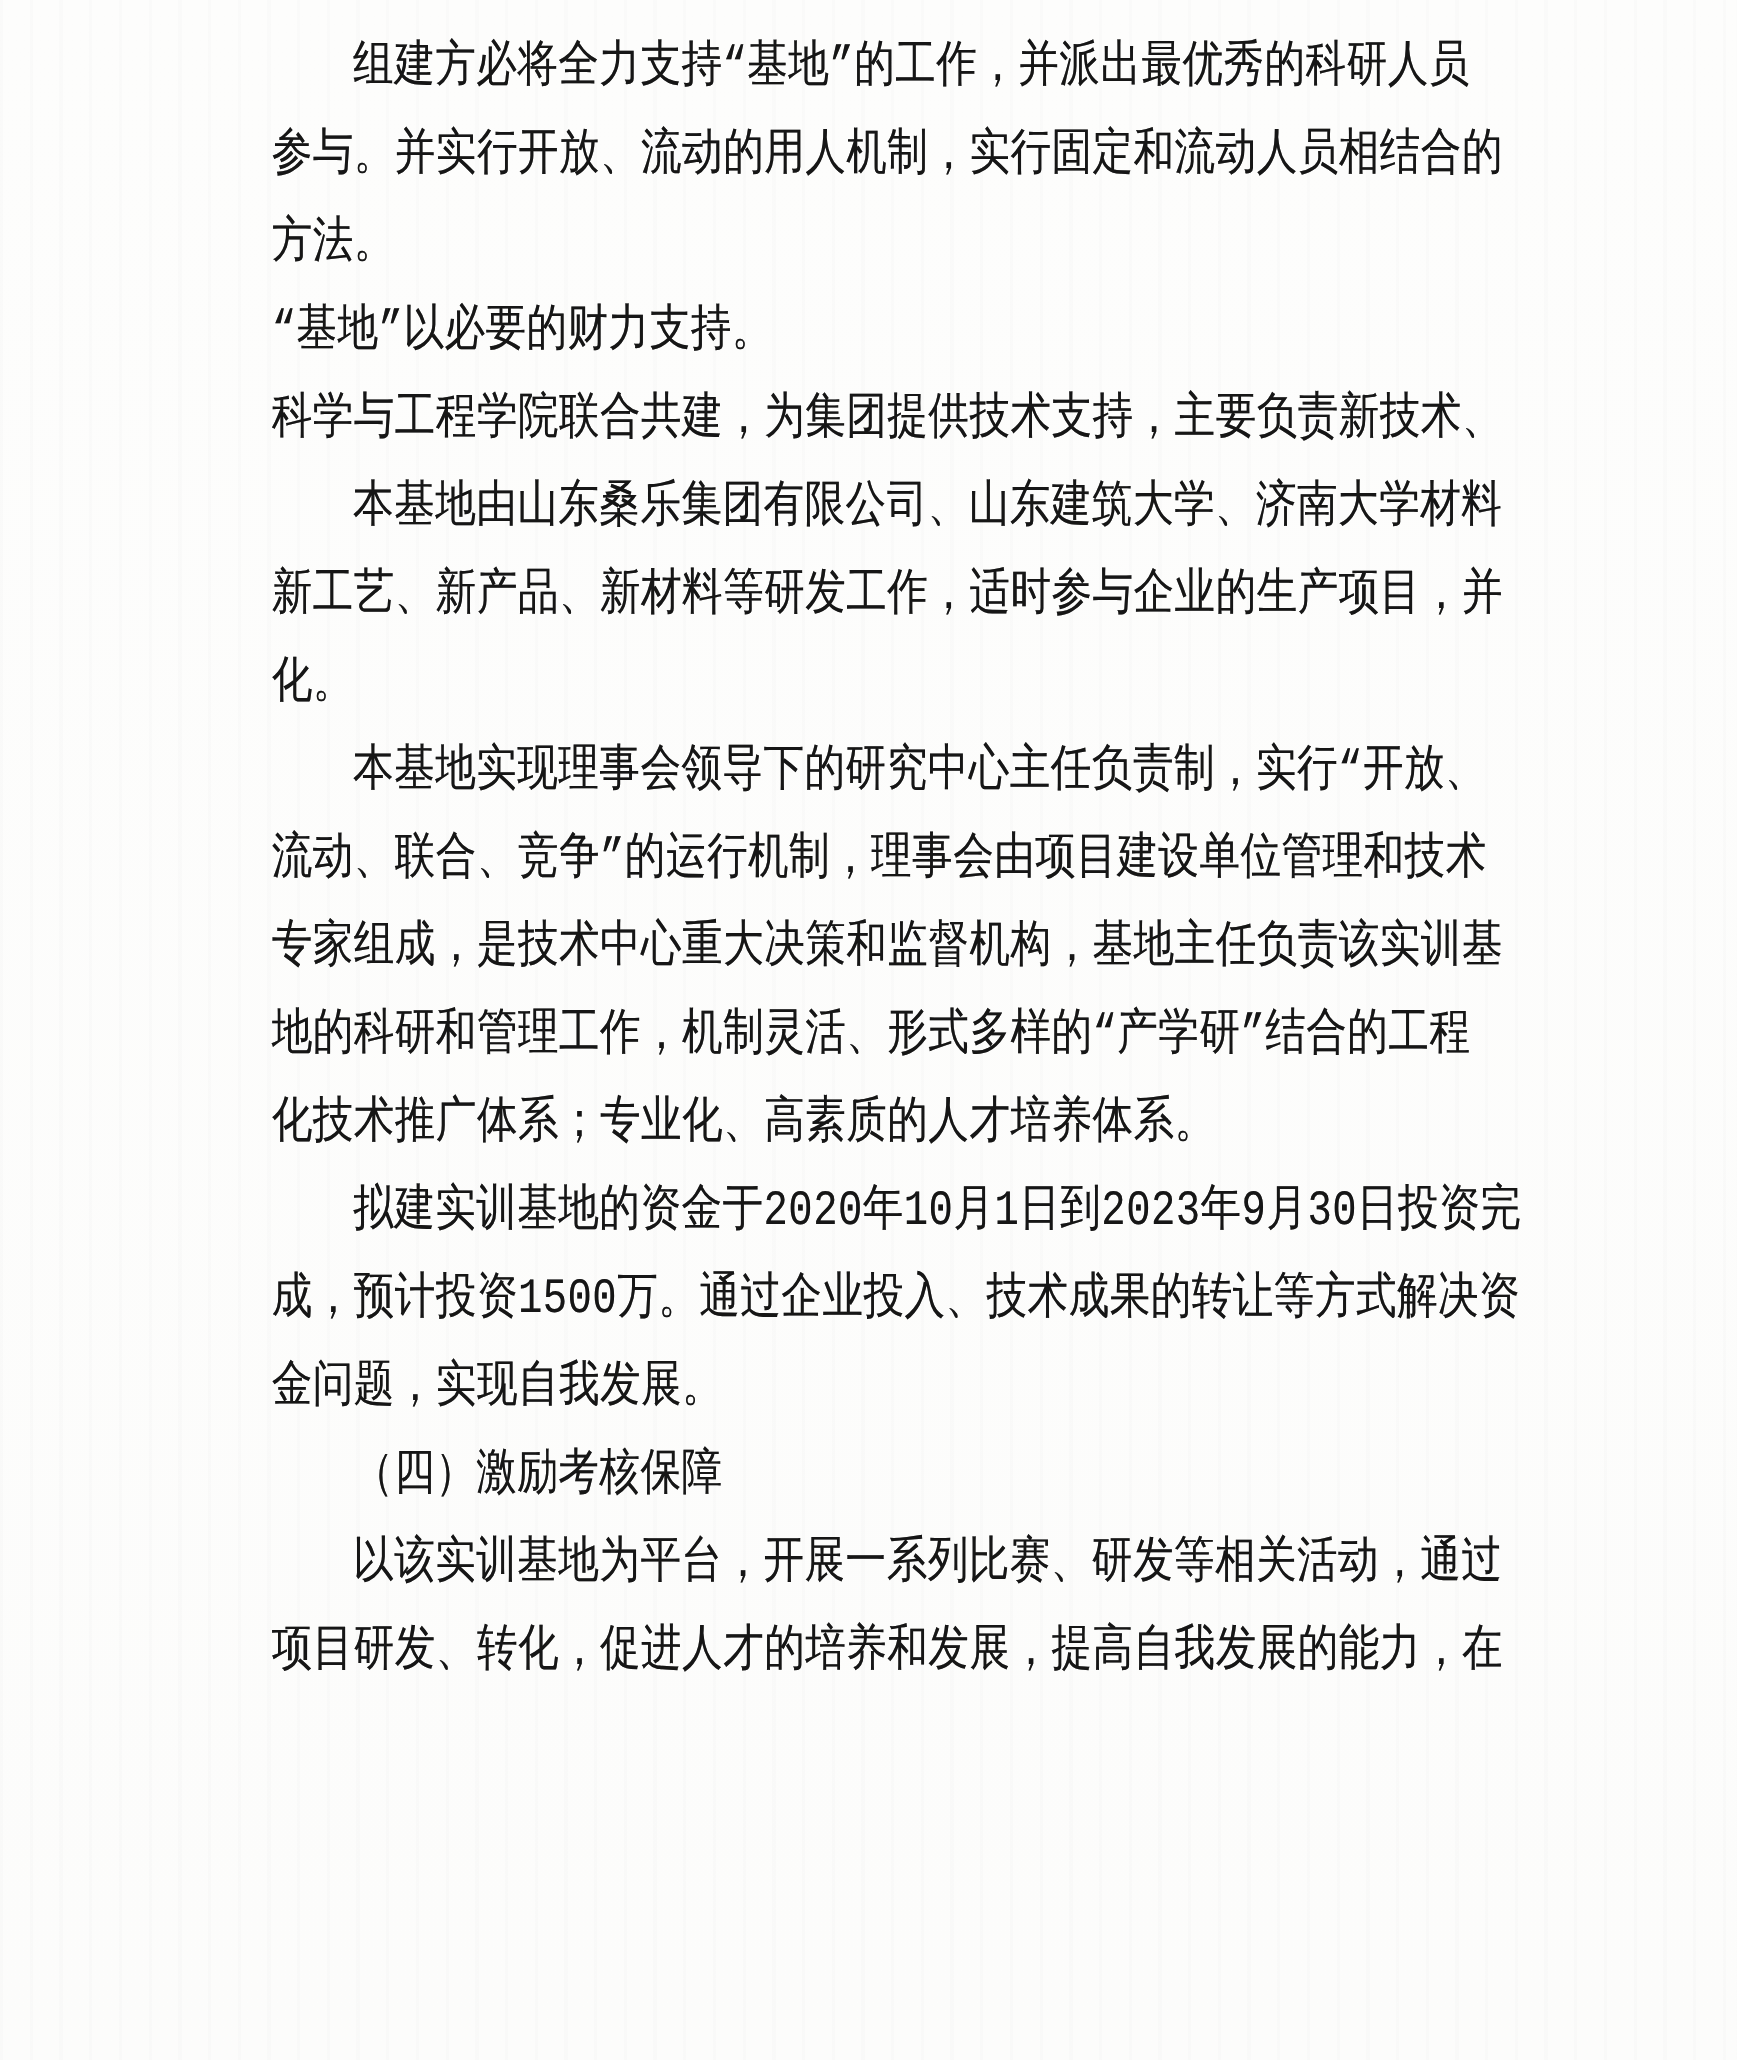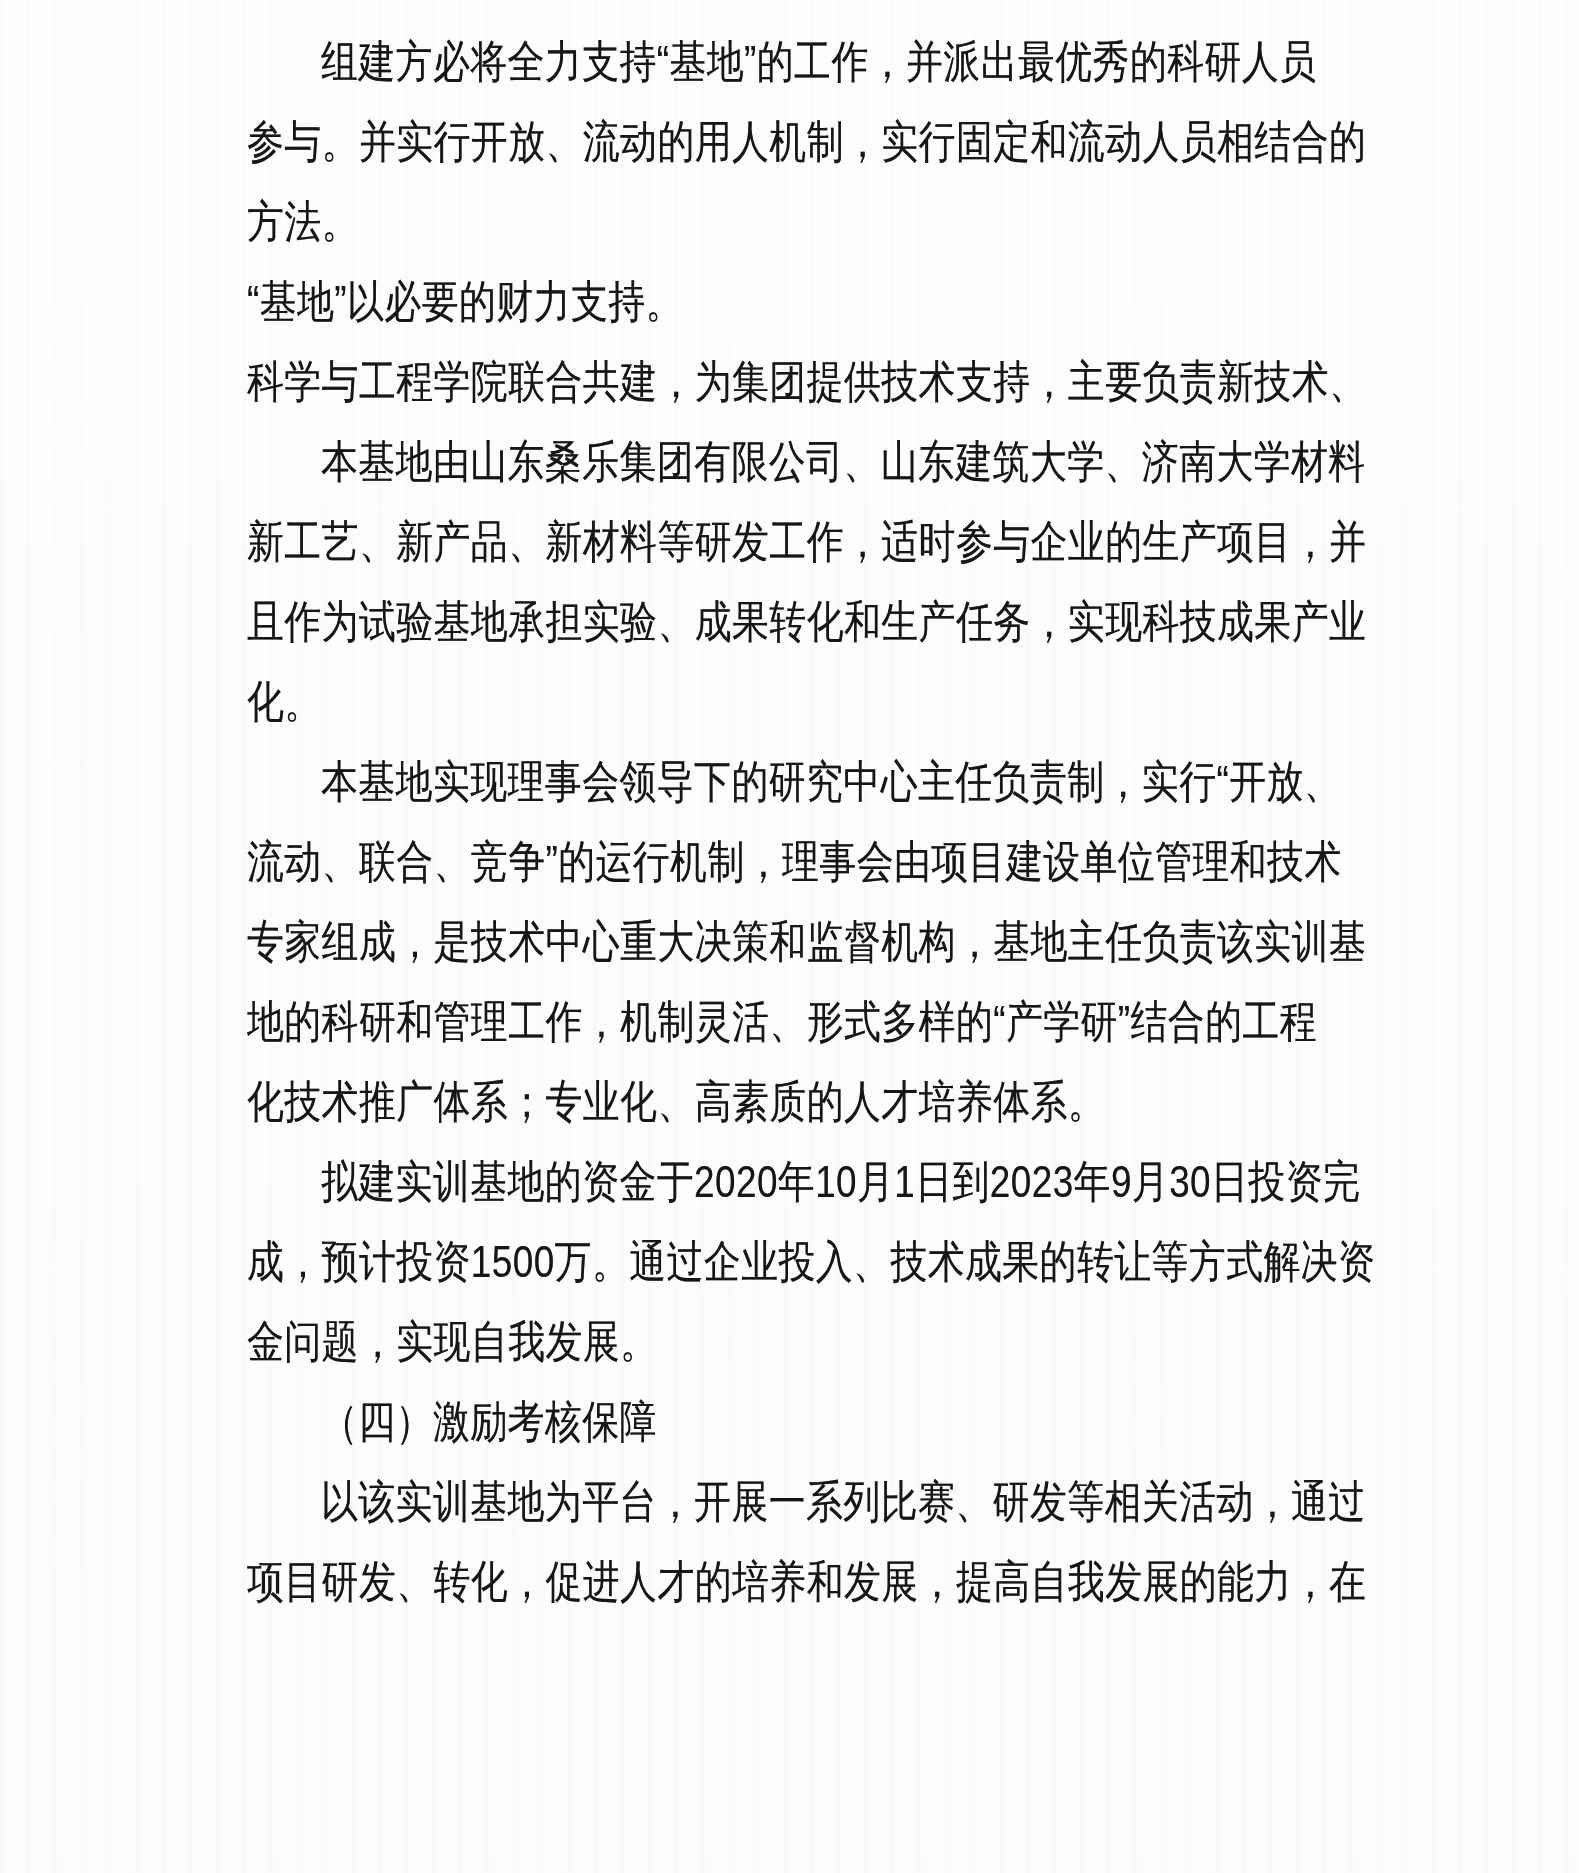--- a/index.html
+++ b/index.html
@@ -15,21 +15,21 @@
     background-color: #fdfdfc;
     
     background-image:
       repeating-linear-gradient(90deg,
         rgba(100,105,115,0.020) 0px,
         rgba(100,105,115,0.020) 3px,
         rgba(0,0,0,0) 3px,
         rgba(0,0,0,0) 27px),
       linear-gradient(180deg, #fdfdfc 0%, #fcfcfb 100%);
     overflow: hidden;
-    font-family: Liberation Sans, sans-serif;
+    font-family: Liberation Mono, monospace;
   }
   .text-block {
     position: absolute;
     left: 247px;
     top: 22px;
     width: 1180px;
     color: #161616;
   }
   .line {
     height: 80px;
@@ -54,21 +54,20 @@
 
 <div class="page">
   <div class="text-block">
       <div class="line indent"><span class="tx">组建方必将全力支持“基地”的工作，并派出最优秀的科研人员</span></div>
       <div class="line"><span class="tx">参与。并实行开放、流动的用人机制，实行固定和流动人员相结合的</span></div>
       <div class="line"><span class="tx">方法。</span></div>
       <div class="line"><span class="tx">“基地”以必要的财力支持。</span></div>
       <div class="line"><span class="tx">科学与工程学院联合共建，为集团提供技术支持，主要负责新技术、</span></div>
       <div class="line indent"><span class="tx">本基地由山东桑乐集团有限公司、山东建筑大学、济南大学材料</span></div>
       <div class="line"><span class="tx">新工艺、新产品、新材料等研发工作，适时参与企业的生产项目，并</span></div>
-      <div class="line"><span class="tx">且作为试验基地承担实验、成果转化和生产任务，实现科技成果产业</span></div>
       <div class="line"><span class="tx">化。</span></div>
       <div class="line indent"><span class="tx">本基地实现理事会领导下的研究中心主任负责制，实行“开放、</span></div>
       <div class="line"><span class="tx">流动、联合、竞争”的运行机制，理事会由项目建设单位管理和技术</span></div>
       <div class="line"><span class="tx">专家组成，是技术中心重大决策和监督机构，基地主任负责该实训基</span></div>
       <div class="line"><span class="tx">地的科研和管理工作，机制灵活、形式多样的“产学研”结合的工程</span></div>
       <div class="line"><span class="tx">化技术推广体系；专业化、高素质的人才培养体系。</span></div>
       <div class="line indent"><span class="tx">拟建实训基地的资金于2020年10月1日到2023年9月30日投资完</span></div>
       <div class="line"><span class="tx">成，预计投资1500万。通过企业投入、技术成果的转让等方式解决资</span></div>
       <div class="line"><span class="tx">金问题，实现自我发展。</span></div>
       <div class="line indent"><span class="tx">（四）激励考核保障</span></div>

